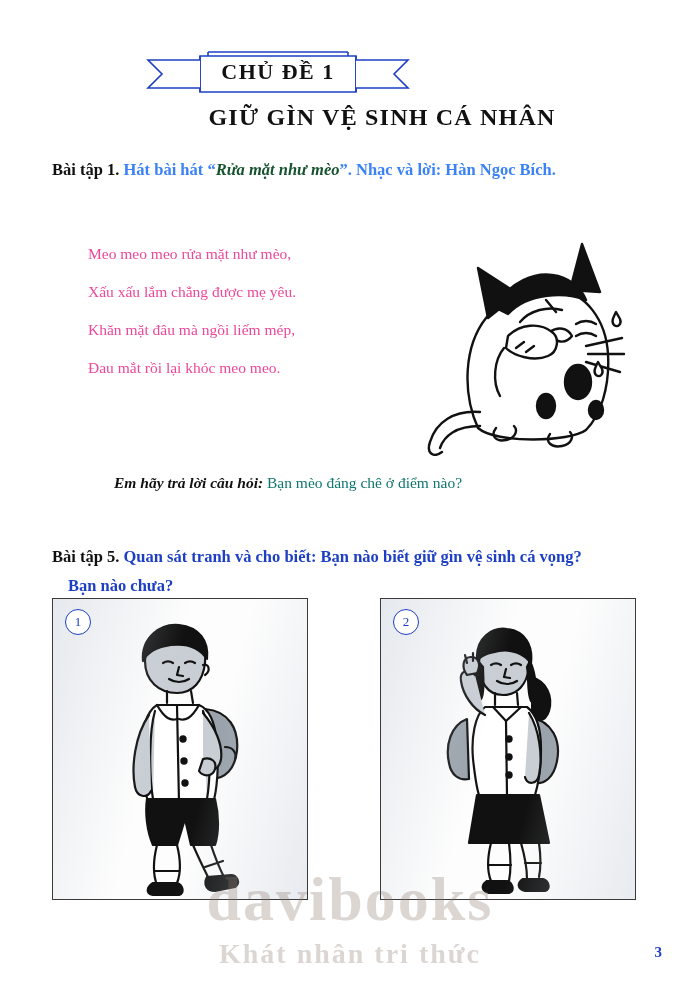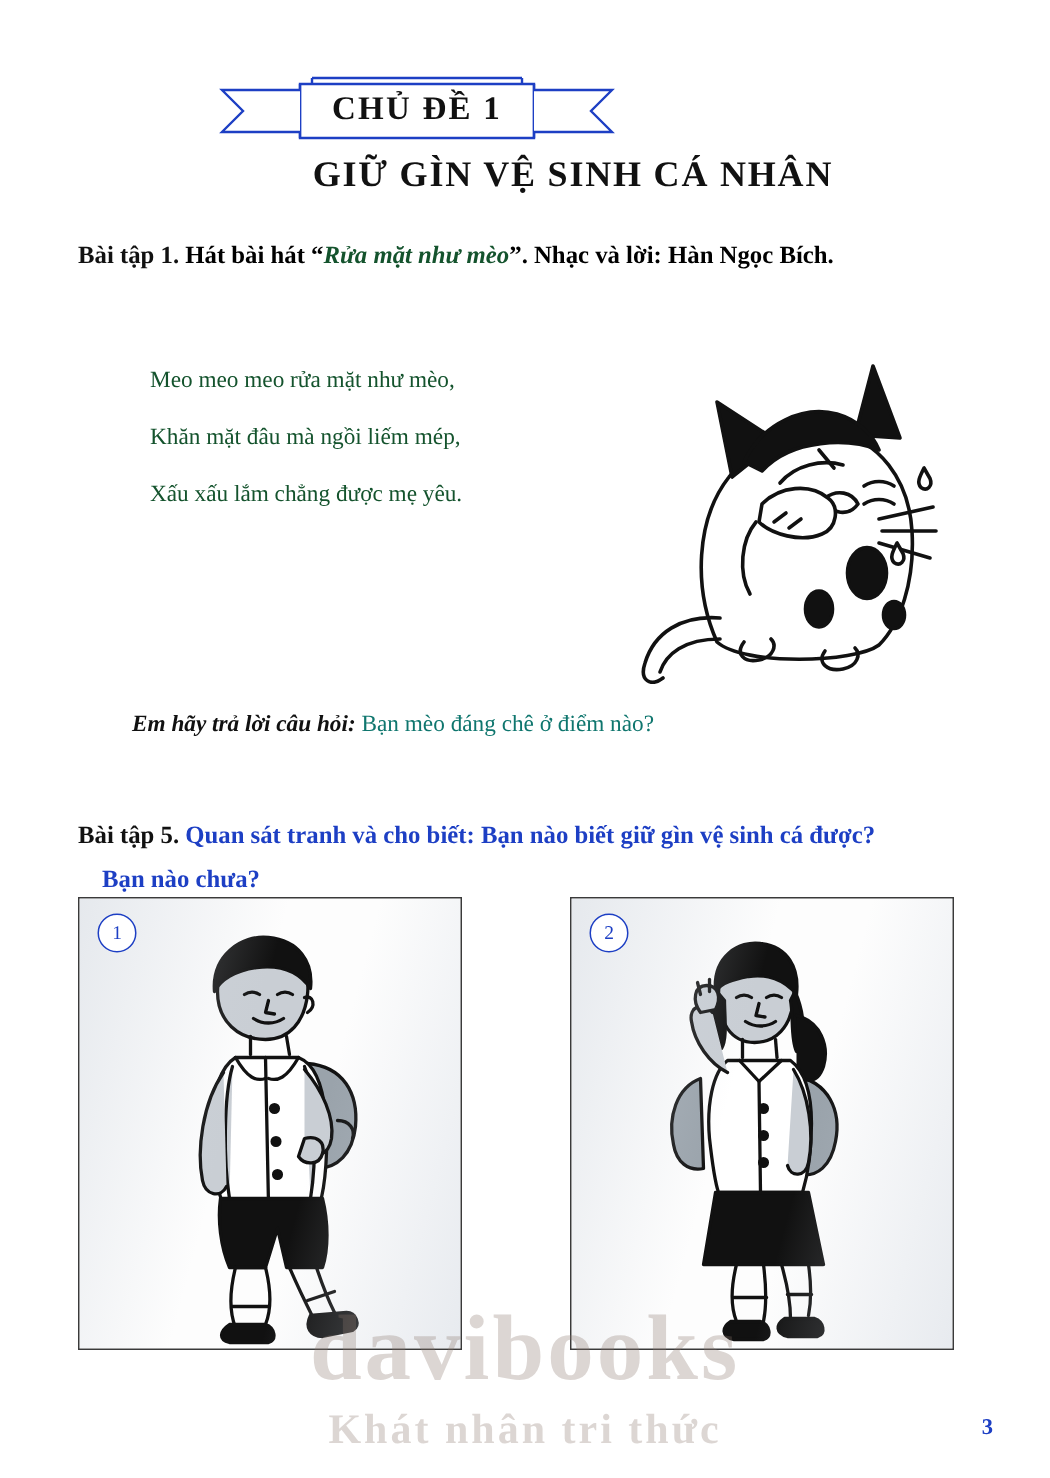--- a/index.html
+++ b/index.html
@@ -68,21 +68,21 @@
   
   .ex1-line {
     position: absolute;
     top: 160px;
     left: 52px;
     width: 620px;
     font-size: 16.5px;
     font-weight: bold;
   }
   .ex1-line .lbl { color: #111; }
-  .ex1-line .blue { color: #000000; }
+  .ex1-line .blue { color: #3b82f6; }
   .ex1-line .song { font-style: italic; color: #14532d; }
 
   .ex2-line {
     position: absolute;
     top: 543px;
     left: 52px;
     width: 630px;
     font-size: 16.5px;
     font-weight: bold;
     line-height: 1.75;
@@ -92,40 +92,41 @@
   .ex2-second {
     display: block;
     padding-left: 16px;
     color: #1d3fc4;
   }
 
   
   .lyrics {
     position: absolute;
     top: 235px;
-    left: 100px;
+    left: 88px;
     width: 300px;
-    color: #14532d;
+    color: #ec4899;
     font-size: 15.5px;
     line-height: 2.45;
   }
   .lyrics div { white-space: nowrap; }
 
   
   .question {
     position: absolute;
     top: 474px;
     left: 88px;
     width: 560px;
     font-size: 15.5px;
   }
   .question .q-lead {
     font-weight: bold;
     font-style: italic;
     color: #111;
+    margin-left: 26px;
   }
   .question .q-body { color: #0f766e; }
 
   
   .cat-art {
     position: absolute;
     top: 196px;
     left: 400px;
     width: 230px;
     height: 260px;
@@ -232,22 +233,23 @@
 
   <div class="chapter-title">GIỮ GÌN VỆ SINH CÁ NHÂN</div>
 
   <div class="ex1-line">
     <span class="lbl">Bài tập 1.</span>
     <span class="blue">Hát bài hát “</span><span class="song">Rửa mặt như mèo</span><span class="blue">”. Nhạc và lời: Hàn Ngọc Bích.</span>
   </div>
 
   <div class="lyrics">
     <div>Meo meo meo rửa mặt như mèo,</div>
+    <div>Xấu xấu lắm chẳng được mẹ yêu.</div>
     <div>Khăn mặt đâu mà ngồi liếm mép,</div>
-    <div>Xấu xấu lắm chẳng được mẹ yêu.</div>
+    <div>Đau mắt rồi lại khóc meo meo.</div>
   </div>
 
   <div class="cat-art">
     <svg width="230" height="260" viewBox="0 0 230 260">
       <g fill="none" stroke="#111" stroke-width="2.4" stroke-linecap="round" stroke-linejoin="round">
 
         <path d="M78 232 C62 196 64 150 86 122 C104 98 132 88 156 92 C186 97 206 124 208 158 C210 192 200 220 186 234 C170 246 96 248 78 232 Z" fill="#fff"></path>
 
         <path d="M88 122 L78 72 L118 98 Z" fill="#111" stroke="#111"></path>
 
@@ -289,21 +291,21 @@
     </svg>
   </div>
 
   <div class="question">
     <span class="q-lead">Em hãy trả lời câu hỏi:</span>
     <span class="q-body">Bạn mèo đáng chê ở điểm nào?</span>
   </div>
 
   <div class="ex2-line">
     <span class="lbl">Bài tập 5.</span>
-    <span class="blue">Quan sát tranh và cho biết: Bạn nào biết giữ gìn vệ sinh cá được?</span>
+    <span class="blue">Quan sát tranh và cho biết: Bạn nào biết giữ gìn vệ sinh cá vọng?</span>
     <span class="ex2-second">Bạn nào chưa?</span>
   </div>
 
   <div class="frame frame-1">
     <div class="frame-num">1</div>
     <div class="kid-art">
       <svg width="254" height="300" viewBox="0 0 254 300">
         <g fill="none" stroke="#111" stroke-width="2.2" stroke-linecap="round" stroke-linejoin="round">
 
           <path d="M152 110 C176 112 186 130 184 152 C182 170 172 180 158 180 L150 176 Z" fill="#9aa3ab" stroke="#111"></path>

